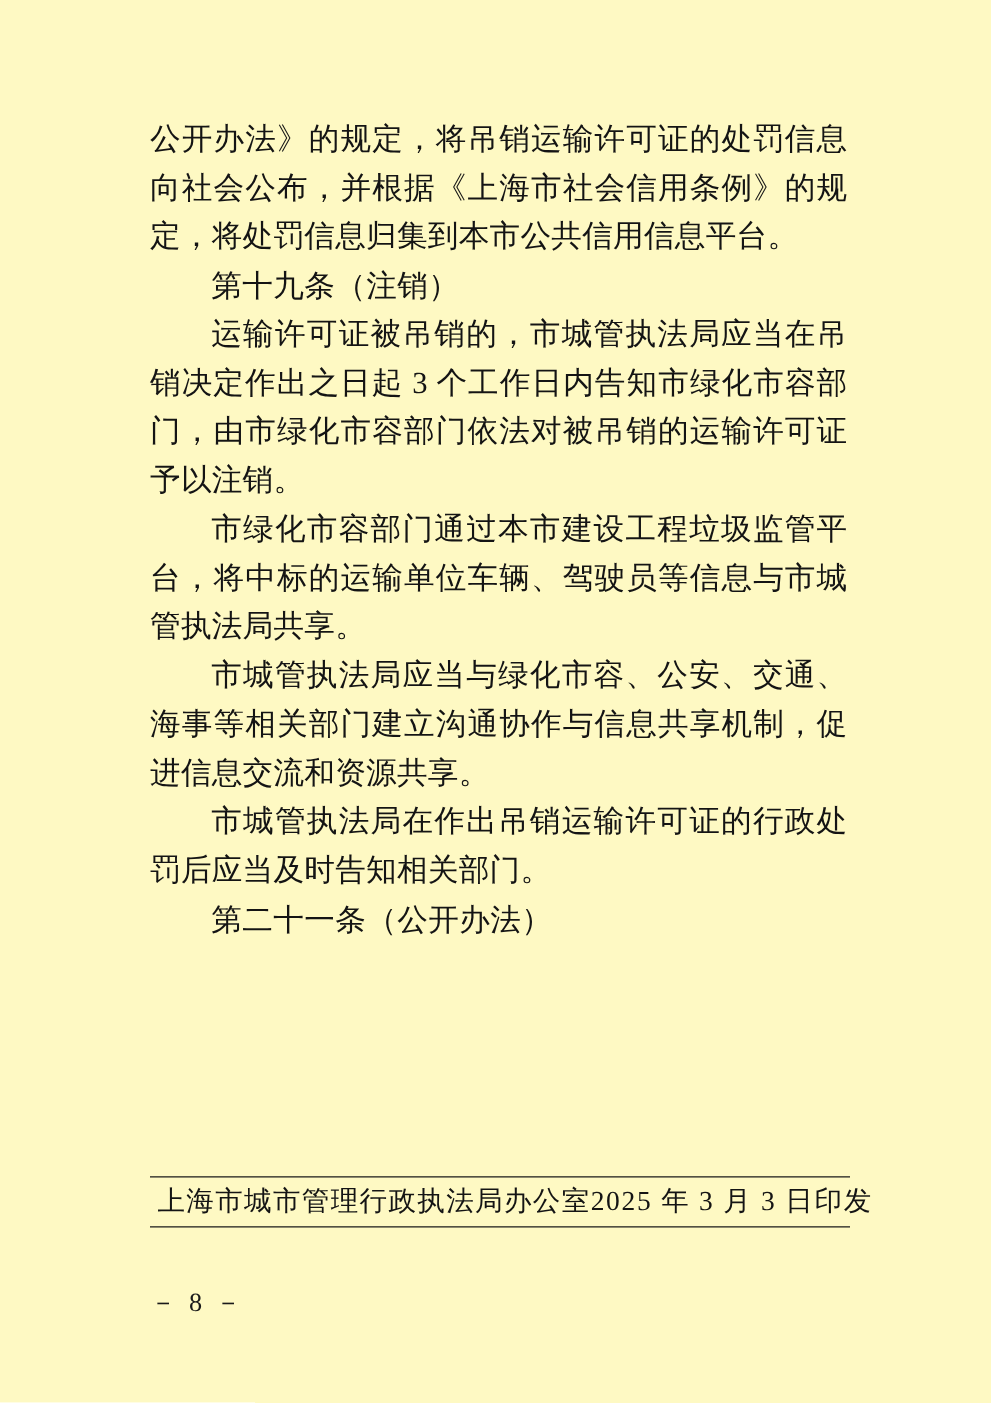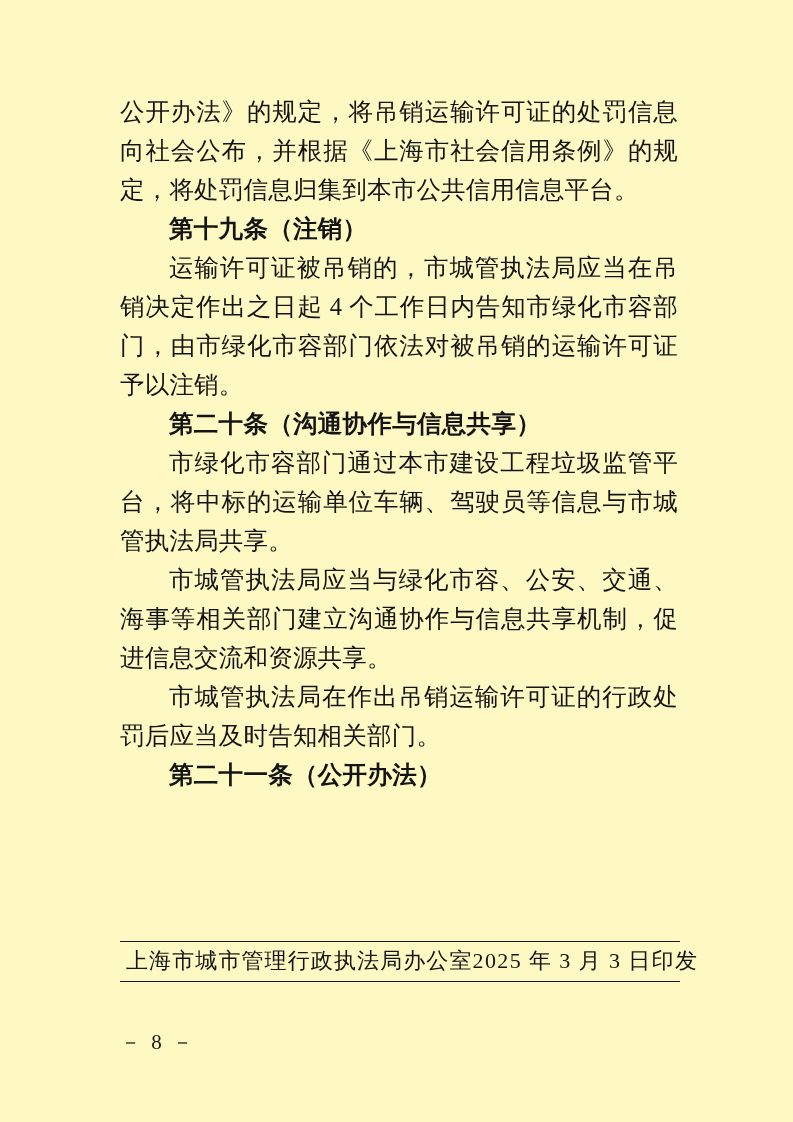--- a/index.html
+++ b/index.html
@@ -35,21 +35,21 @@
     font-weight: 400;
   }
   .para.noindent {
     text-indent: 0;
   }
   .heading {
     font-size: 24.5px;
     line-height: 39px;
     margin: 0;
     text-indent: 49px;
-    font-weight: 700;
+    font-weight: 400;
     font-family: "DejaVu Sans", "Liberation Sans", sans-serif;
     letter-spacing: 0.3px;
   }
   .footer-block {
     position: absolute;
     left: 120px;
     top: 941px;
     width: 560px;
   }
   .footer-rule {
@@ -87,22 +87,21 @@
   }
 </style>
 </head>
 <body>
 
 <div class="page">
 
   <div class="body-area">
       <p class="para noindent">公开办法》的规定，将吊销运输许可证的处罚信息向社会公布，并根据《上海市社会信用条例》的规定，将处罚信息归集到本市公共信用信息平台。</p>
       <p class="heading">第十九条（注销）</p>
-      <p class="para">运输许可证被吊销的，市城管执法局应当在吊销决定作出之日起 4 个工作日内告知市绿化市容部门，由市绿化市容部门依法对被吊销的运输许可证予以注销。</p>
-      <p class="heading">第二十条（沟通协作与信息共享）</p>
+      <p class="para">运输许可证被吊销的，市城管执法局应当在吊销决定作出之日起 3 个工作日内告知市绿化市容部门，由市绿化市容部门依法对被吊销的运输许可证予以注销。</p>
       <p class="para">市绿化市容部门通过本市建设工程垃圾监管平台，将中标的运输单位车辆、驾驶员等信息与市城管执法局共享。</p>
       <p class="para">市城管执法局应当与绿化市容、公安、交通、海事等相关部门建立沟通协作与信息共享机制，促进信息交流和资源共享。</p>
       <p class="para">市城管执法局在作出吊销运输许可证的行政处罚后应当及时告知相关部门。</p>
       <p class="heading">第二十一条（公开办法）</p>
     </div>
 
   <div class="footer-block">
     <div class="footer-rule"></div>
     <div class="footer-row">
       <span class="footer-office">上海市城市管理行政执法局办公室</span>

